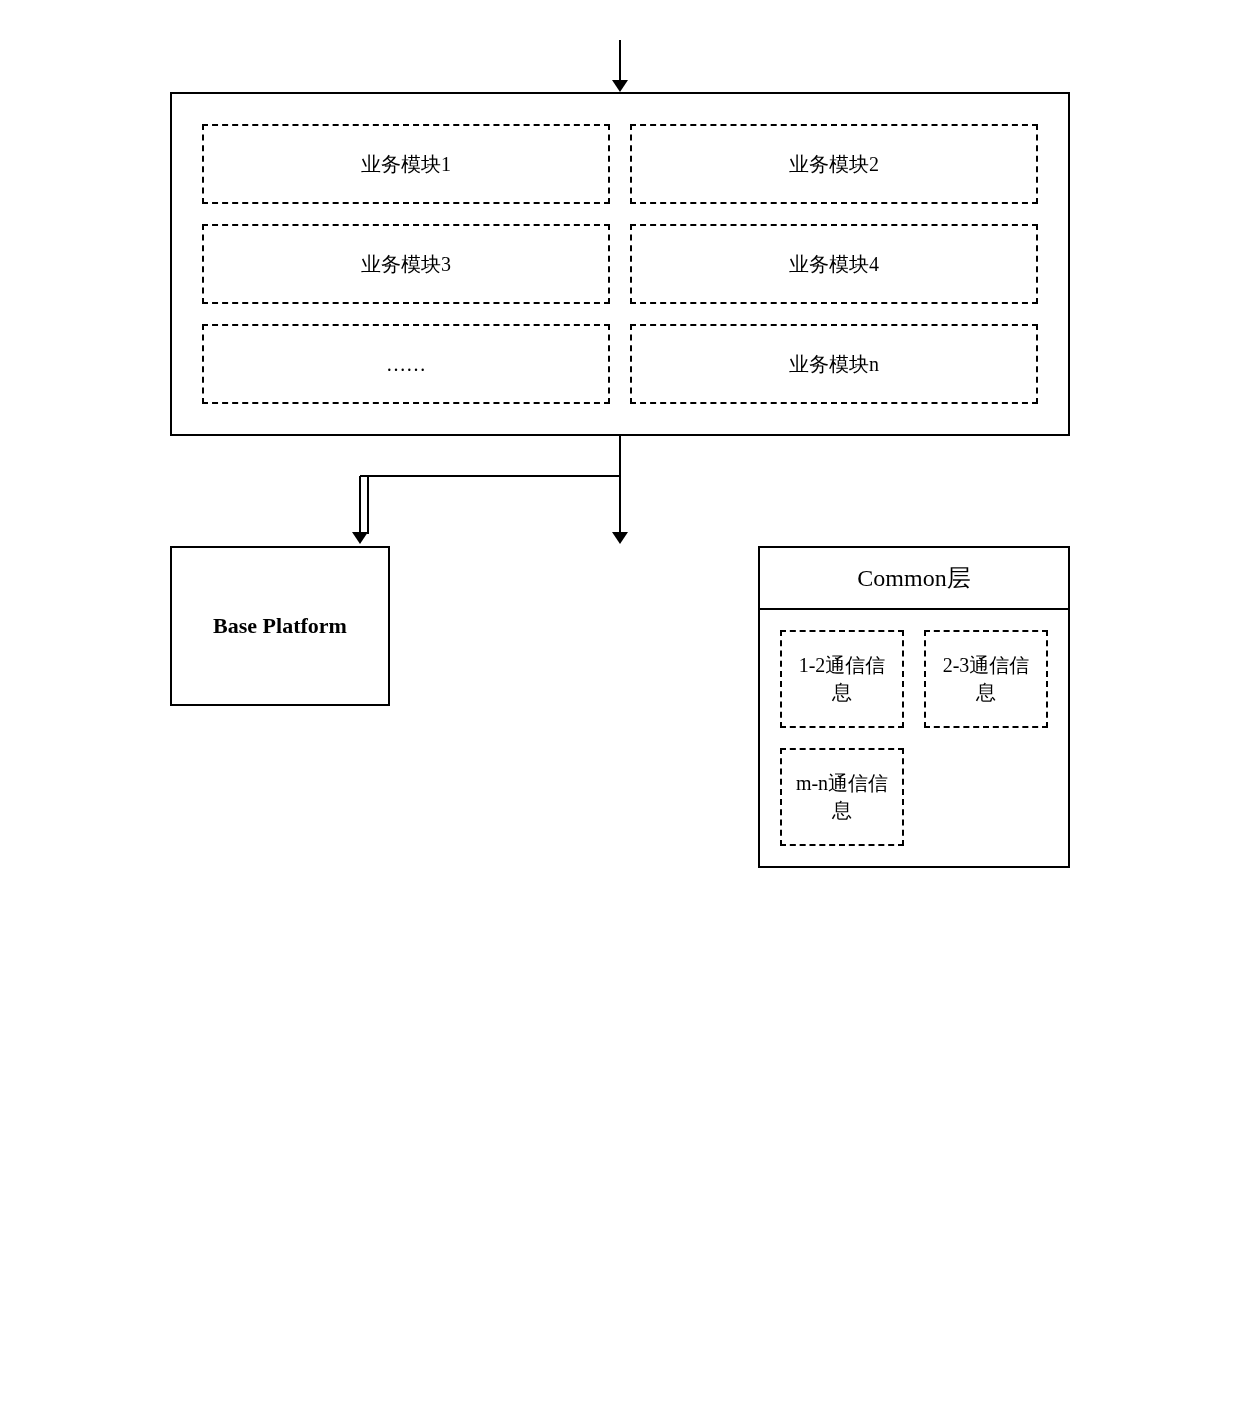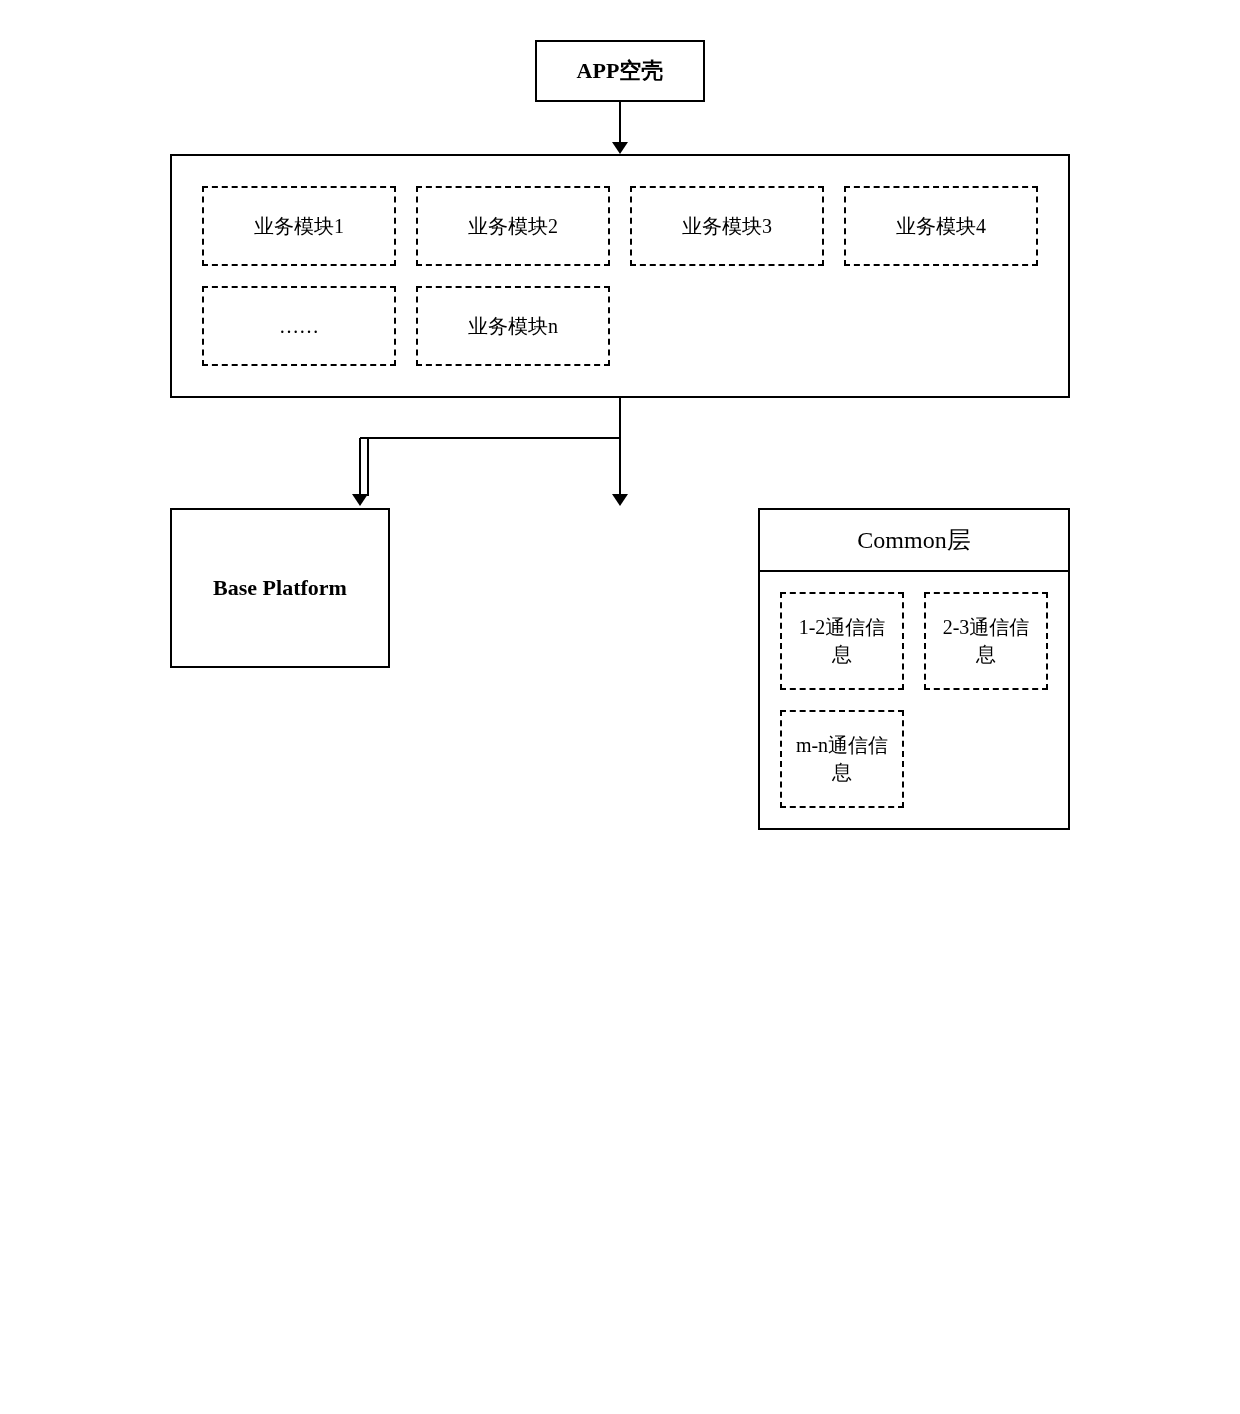--- a/index.html
+++ b/index.html
@@ -54,21 +54,21 @@
       border-right: 8px solid transparent;
       border-top: 12px solid #000;
     }
 
     
     .biz-modules-container {
       border: 2px solid #000;
       width: 100%;
       padding: 30px 30px;
       display: grid;
-      grid-template-columns: repeat(4, 1fr);
+      grid-template-columns: repeat(2, 1fr);
       gap: 20px;
     }
 
     .biz-module {
       border: 2px dashed #000;
       padding: 20px 10px;
       text-align: center;
       font-size: 20px;
       min-height: 80px;
       display: flex;
@@ -128,23 +128,20 @@
       display: flex;
       align-items: center;
       justify-content: flex-start;
     }
   </style>
 </head>
 <body>
 
 <div class="diagram-container">
 
-  <div class="app-shell-box">
-    <span>APP空壳</span>
-  </div>
 
   <div class="arrow-down">
     <div class="arrow-line" style="height:40px;"></div>
     <div class="arrow-head-down"></div>
   </div>
 
   <div class="biz-modules-container">
     <div class="biz-module">
       <span>业务模块1</span>
     </div>

